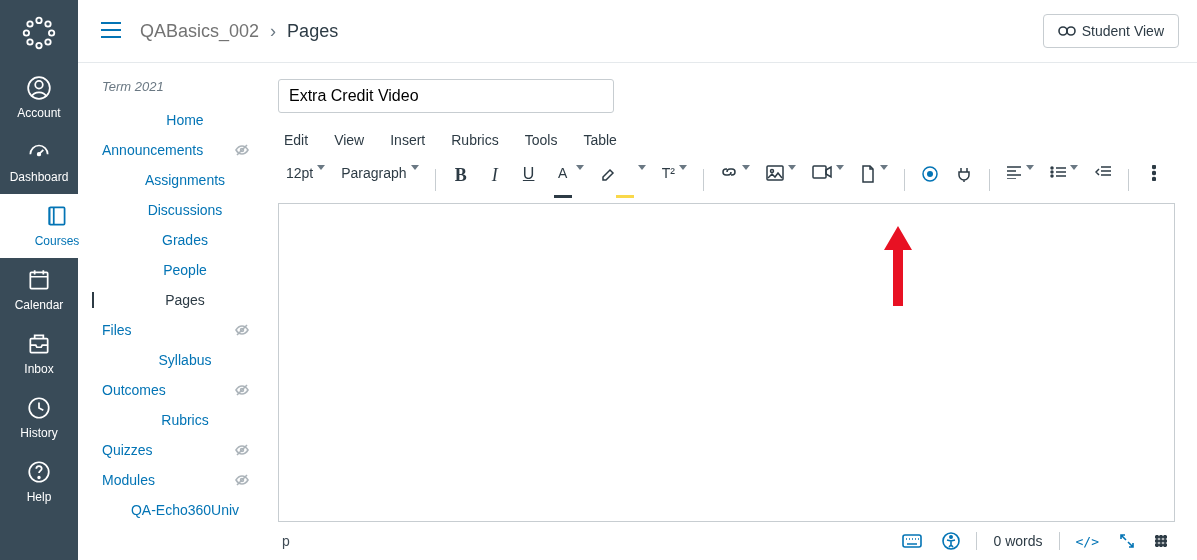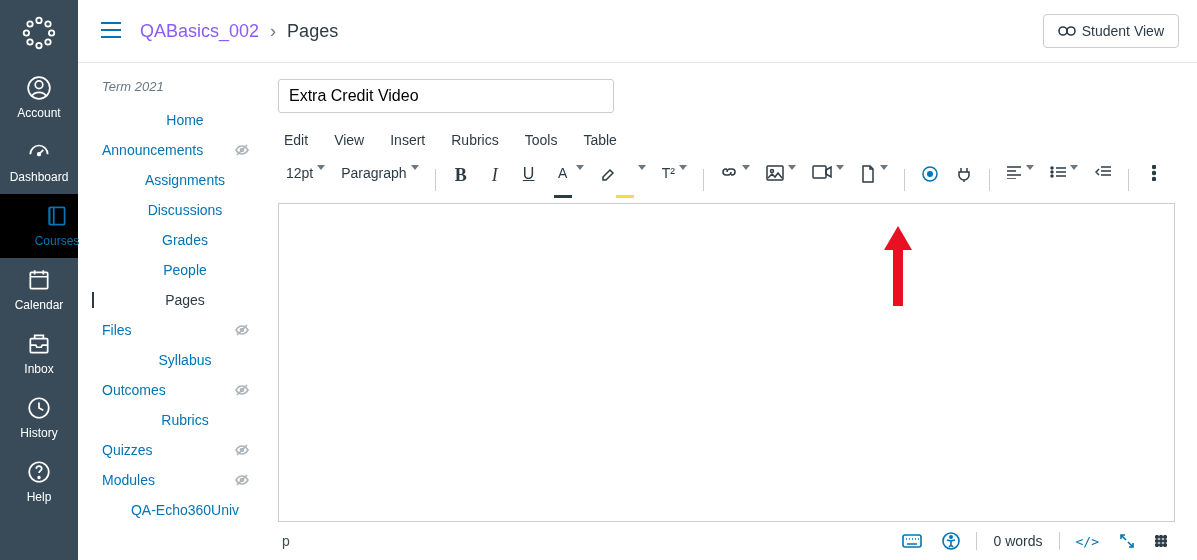--- a/index.html
+++ b/index.html
@@ -5,32 +5,32 @@
   * { box-sizing: border-box; }
   html, body { margin:0; padding:0; font-family: "Helvetica Neue", Arial, sans-serif; font-size:14px; color:#2d3b45; background:#fff; }
   .app { display:flex; width:1197px; height:560px; overflow:hidden; position:relative; }
 
   
   .global-nav { width:78px; background:#394b58; color:#fff; display:flex; flex-direction:column; align-items:center; padding-top:8px; }
   .global-logo { width:38px; height:38px; margin:6px 0 14px; display:flex; align-items:center; justify-content:center; }
   .gnav-item { width:78px; display:flex; flex-direction:column; align-items:center; padding:8px 0 10px; cursor:pointer; }
   .gnav-item .gi-icon { width:28px; height:28px; display:flex; align-items:center; justify-content:center; }
   .gnav-item .gi-label { font-size:12px; margin-top:4px; color:#fff; }
-  .gnav-item.active { background:#000000;padding-left:36px; }
+  .gnav-item.active { background:#ffffff;padding-left:36px; }
   .gnav-item.active .gi-label { color:#0374b5; }
   .gnav-item.active svg { stroke:#0374b5; }
   .gnav-item svg { stroke:#fff; stroke-width:1.6; fill:none; }
 
   
   .main { flex:1; display:flex; flex-direction:column; }
   .topbar { display:flex; align-items:center; padding:14px 18px; border-bottom:1px solid #e5e9ec; }
   .hamburger { margin-right:14px; cursor:pointer; padding:4px; }
   .hamburger svg { stroke:#0374b5; }
   .breadcrumb { font-size:18px; }
-  .breadcrumb a { color:#8b5cf6; text-decoration:none; }
+  .breadcrumb a { color:#737373; text-decoration:none; }
   .breadcrumb .sep { color:#6a7883; margin:0 6px; }
   .breadcrumb .current { color:#2d3b45; }
   .topbar-spacer { flex:1; }
   .student-view-btn { border:1px solid #c7cdd1; border-radius:4px; padding:8px 14px; background:#fff; color:#2d3b45; cursor:pointer; display:flex; align-items:center; gap:6px; font-size:14px; }
   .student-view-btn svg { stroke:#2d3b45; stroke-width:1.6; fill:none; }
 
   .body-row { flex:1; display:flex; overflow:hidden; }
 
   
   .course-nav { width:190px; padding:16px 0 0 24px; }

